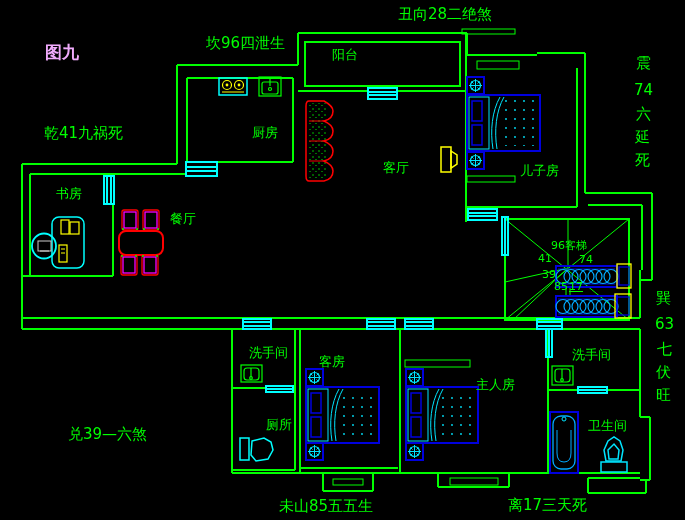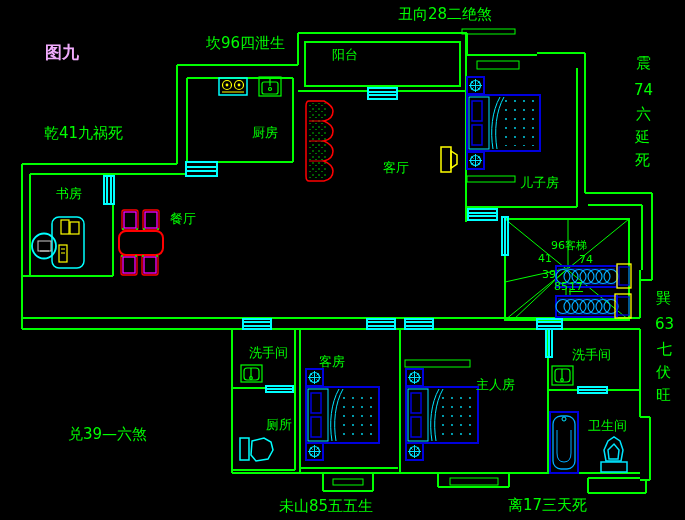--- a/index.html
+++ b/index.html
@@ -22,21 +22,21 @@
   
   #e0{left:636px;top:56px;} #e1{left:634px;top:83px;} #e2{left:636px;top:107px;}
   #e3{left:635px;top:130px;} #e4{left:635px;top:153px;}
   
   #s0{left:656px;top:291px;} #s1{left:655px;top:317px;text-align:center;} #s2{left:657px;top:342px;}
   #s3{left:656px;top:365px;} #s4{left:656px;top:388px;}
   
   #lbl-balcony{left:332px;top:48px;}
   #lbl-kitchen{left:252px;top:126px;}
   #lbl-living{left:383px;top:161px;}
-  #lbl-son{left:520px;top:176px;}
+  #lbl-son{left:520px;top:164px;}
   #lbl-study{left:56px;top:187px;}
   #lbl-dining{left:170px;top:212px;}
   #lbl-washroom1{left:249px;top:346px;}
   #lbl-toilet{left:266px;top:418px;}
   #lbl-guest{left:319px;top:355px;}
   #lbl-master{left:476px;top:378px;}
   #lbl-washroom2{left:572px;top:348px;}
   #lbl-bathroom{left:588px;top:419px;}
   
   #st-label{left:551px;top:240px;}

